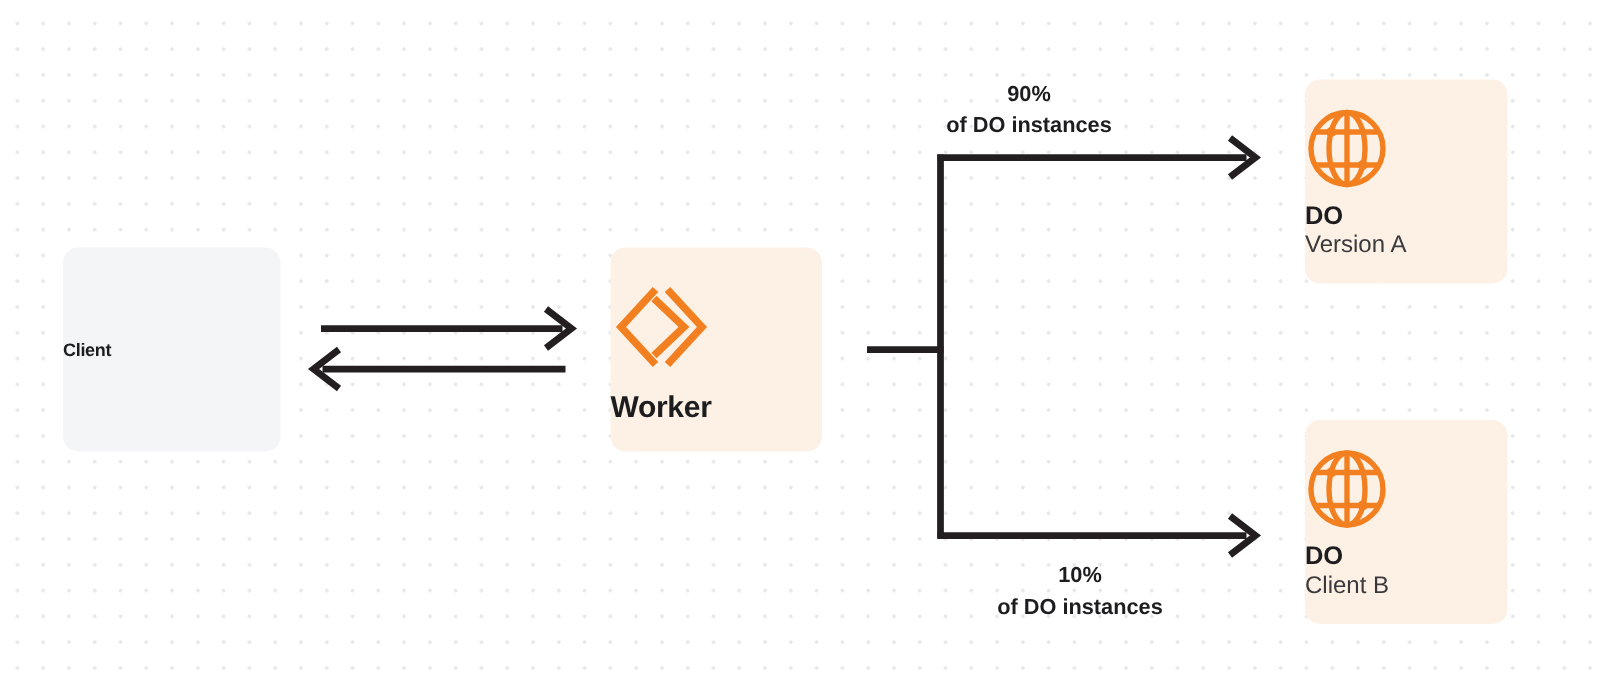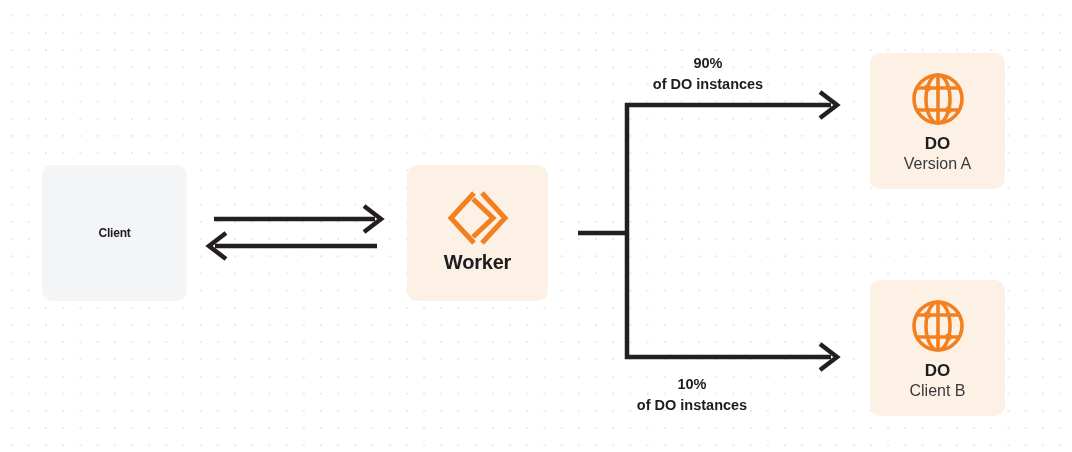--- a/index.html
+++ b/index.html
@@ -18,21 +18,21 @@
     font-family: "Liberation Sans", sans-serif;
     overflow: hidden;
   }
 
   
   .node {
     position: absolute;
     border-radius: 10px;
     display: flex;
     flex-direction: column;
-    align-items: center;
+    align-items: flex-start;
     justify-content: center;
     box-sizing: border-box;
   }
   .node-client {
     left: 42px;
     top: 165px;
     width: 145px;
     height: 136px;
     background: #f4f5f7;
   }
@@ -60,21 +60,21 @@
     font-size: 12px;
     font-weight: bold;
     color: #1d1d1f;
     letter-spacing: -0.2px;
   }
   .label-worker {
     font-size: 20px;
     font-weight: bold;
     color: #1d1d1f;
     letter-spacing: -0.2px;
-    margin-top: 4px;
+    margin-top: 14px;
   }
   .label-do-title {
     font-size: 17px;
     font-weight: bold;
     color: #1d1d1f;
     margin-top: 7px;
     letter-spacing: -0.1px;
   }
   .label-do-sub {
     font-size: 16px;
@@ -100,22 +100,22 @@
   
   .edge-label {
     position: absolute;
     text-align: center;
     font-size: 14.5px;
     font-weight: bold;
     color: #1d1d1f;
     line-height: 1.42;
     white-space: nowrap;
   }
-  .edge-label-top    { left: 608px; top: 53px;  width: 200px; }
-  .edge-label-bottom { left: 592px; top: 374px; width: 200px; text-align: center; }
+  .edge-label-top    { left: 586px; top: 53px;  width: 200px; }
+  .edge-label-bottom { left: 620px; top: 374px; width: 200px; text-align: center; }
   .edge-label .pct  { display: block; }
   .edge-label .sub  { display: block; }
 </style>
 </head>
 <body>
 
 <div id="canvas">
 
   <svg class="conn" viewBox="0 0 1072 452" xmlns="http://www.w3.org/2000/svg">
 

